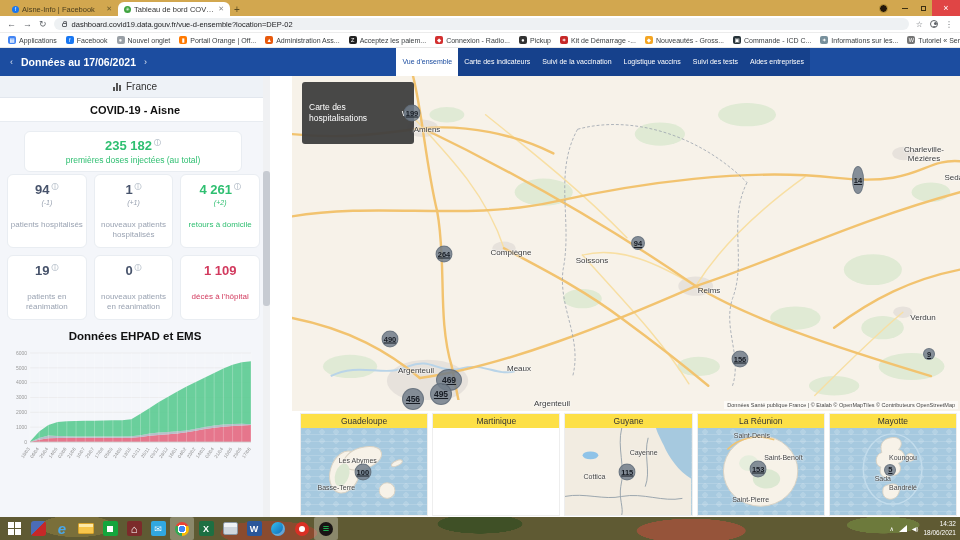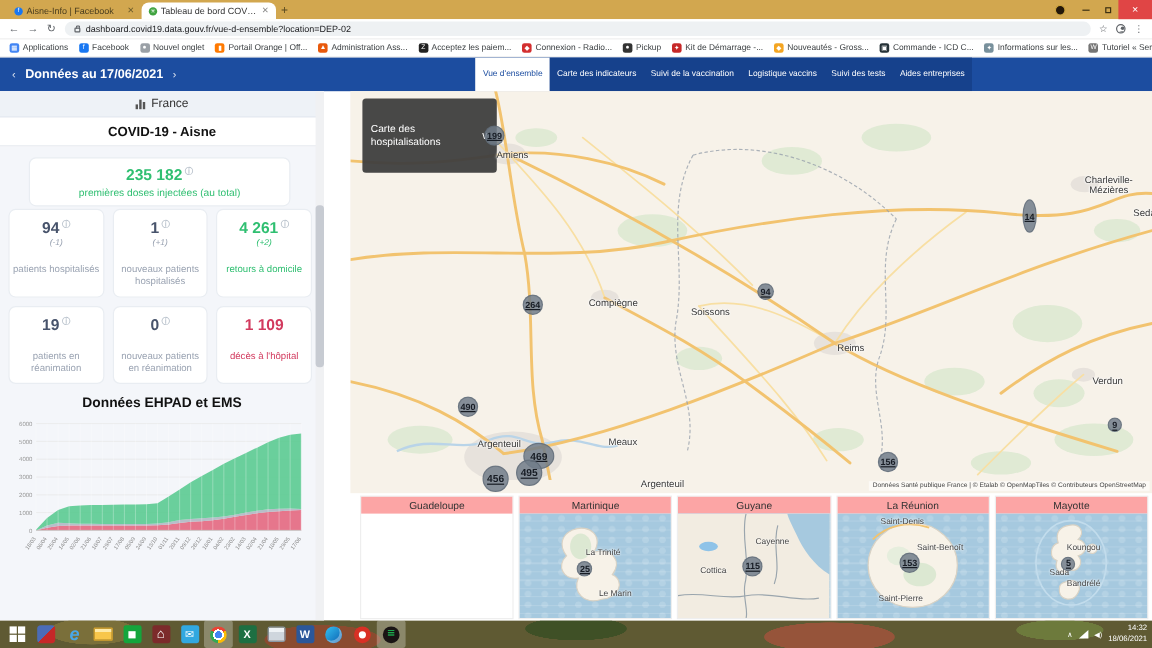--- a/index.html
+++ b/index.html
@@ -96,21 +96,21 @@
     background:rgba(113,124,138,.85);border:1px solid rgba(88,98,112,.55);color:#171c24;
     font-weight:bold;display:flex;align-items:center;justify-content:center;text-decoration:underline;}
   .dropdown{position:absolute;top:6px;left:10px;width:112px;background:rgba(62,62,62,.95);
     border-radius:3px;color:#fff;font-size:8.5px;line-height:1.3;padding:20px 7px;display:flex;
     align-items:center;justify-content:space-between;gap:4px;}
   .attr{position:absolute;right:2px;bottom:2px;font-size:5.5px;color:#444;
     background:rgba(255,255,255,.6);padding:1px 3px;}
 
   .minimaps{height:106px;display:flex;gap:4px;padding:2px 3px 1px 8px;background:#fff;}
   .mm{flex:1;display:flex;flex-direction:column;border:1px solid #eee;}
-  .mm-title{height:14px;background:#fca5a5;font-size:8.5px;color:#333;display:flex;align-items:center;
+  .mm-title{height:14px;background:#fde047;font-size:8.5px;color:#333;display:flex;align-items:center;
     justify-content:center;flex:none;}
   .mm-map{flex:1;position:relative;overflow:hidden;background-color:#a6c9df;
     background-image:repeating-linear-gradient(to bottom,transparent 0 6px,rgba(255,255,255,.14) 6px 7px),
       radial-gradient(circle at 7px 4px,rgba(255,255,255,.16) 2.5px,transparent 3px);
     background-size:auto,14px 9px;}
   .mm-map svg{position:absolute;inset:0;width:100%;height:100%;}
   .mm-label{position:absolute;transform:translate(-50%,-50%);font-size:7px;color:#444;white-space:nowrap;
     text-shadow:0 0 2px #fff,0 0 2px #fff;}
 
   
@@ -465,39 +465,44 @@
         <div class="city" style="left: 124px; top: 295px;">Argenteuil</div>
         <div class="city" style="left: 260px; top: 328px;">Argenteuil</div>
         <div class="bubble" style="height: 17px; width: 17px; left: 120px; top: 37px; font-size: 7.5px;">199</div>
         <div class="bubble" style="height: 28px; width: 12px; left: 530px; top: 104px; font-size: 7.5px; margin-left: 36px;">14</div>
         <div class="bubble" style="height: 14px; width: 14px; left: 346px; top: 167px; font-size: 7.5px;">94</div>
         <div class="bubble" style="height: 17px; width: 17px; left: 152px; top: 178px; font-size: 7.5px;">264</div>
         <div class="bubble" style="height: 17px; width: 17px; left: 98px; top: 263px; font-size: 7.5px;">490</div>
         <div class="bubble" style="height: 22px; width: 26px; left: 157px; top: 304px; font-size: 8.5px;">469</div>
         <div class="bubble" style="height: 22px; width: 22px; left: 149px; top: 318px; font-size: 8.5px;">495</div>
         <div class="bubble" style="height: 22px; width: 22px; left: 121px; top: 323px; font-size: 8.5px;">456</div>
-        <div class="bubble" style="height: 17px; width: 17px; left: 448px; top: 309px; font-size: 7.5px;">156</div>
+        <div class="bubble" style="height: 17px; width: 17px; left: 448px; top: 283px; font-size: 7.5px;">156</div>
         <div class="bubble" style="height: 12px; width: 12px; left: 637px; top: 278px; font-size: 7.5px;">9</div>
       </div>
 
     <div class="minimaps">
       <div class="mm">
         <div class="mm-title">Guadeloupe</div>
+        <div class="mm-map">
+          <svg viewBox="0 0 129 89" preserveAspectRatio="none">
+            <g fill="#f7f2e8" stroke="#d9d2c4" stroke-width="1">
+              <ellipse cx="45" cy="45" rx="15" ry="22" transform="rotate(18 45 45)"></ellipse>
+              <ellipse cx="63" cy="31" rx="20" ry="11" transform="rotate(-18 63 31)"></ellipse>
+              <circle cx="88" cy="64" r="8"></circle>
+              <ellipse cx="98" cy="36" rx="6" ry="2.5" transform="rotate(-25 98 36)"></ellipse>
+            </g>
+            <ellipse cx="42" cy="48" rx="7" ry="12" transform="rotate(18 42 48)" fill="#dce8d2"></ellipse>
+          </svg>
+        <div class="mm-label" style="left: 45%; top: 37%;">Les Abymes</div>
+            <div class="mm-label" style="left: 28%; top: 68%;">Basse-Terre</div>
+            <div class="bubble" style="height: 17px; width: 17px; left: 49%; top: 50%; font-size: 7.5px;">100</div>
+          </div>
       </div>
       <div class="mm">
         <div class="mm-title">Martinique</div>
-        <div class="mm-map">
-          <svg viewBox="0 0 129 89" preserveAspectRatio="none">
-            <path d="M45,14 C60,8 72,20 63,33 C78,29 88,40 79,52 C90,57 85,72 70,73 C55,78 45,67 50,55 C37,57 31,44 40,36 C33,27 36,18 45,14 Z" fill="#f7f2e8" stroke="#d9d2c4" stroke-width="1"></path>
-            <ellipse cx="52" cy="28" rx="9" ry="11" fill="#dce8d2"></ellipse>
-          </svg>
-        <div class="mm-label" style="left: 55%; top: 38%;">La Trinité</div>
-            <div class="mm-label" style="left: 63%; top: 77%;">Le Marin</div>
-            <div class="bubble" style="height: 13px; width: 13px; left: 43%; top: 53%; font-size: 7.5px;">25</div>
-          </div>
       </div>
       <div class="mm">
         <div class="mm-title">Guyane</div>
         <div class="mm-map">
           <svg viewBox="0 0 129 89" preserveAspectRatio="none">
             <rect width="129" height="89" fill="#f2ece1"></rect>
             <path d="M93,0 L129,0 L129,52 C116,44 106,30 101,18 C97,10 94,4 93,0 Z" fill="#a6c9df"></path>
             <ellipse cx="26" cy="28" rx="8" ry="4" fill="#8fc3e8"></ellipse>
             <g fill="none" stroke="#9aa5ad" stroke-width="1">
               <path d="M58,0 C53,20 62,40 57,60 C55,72 60,82 58,89"></path>

